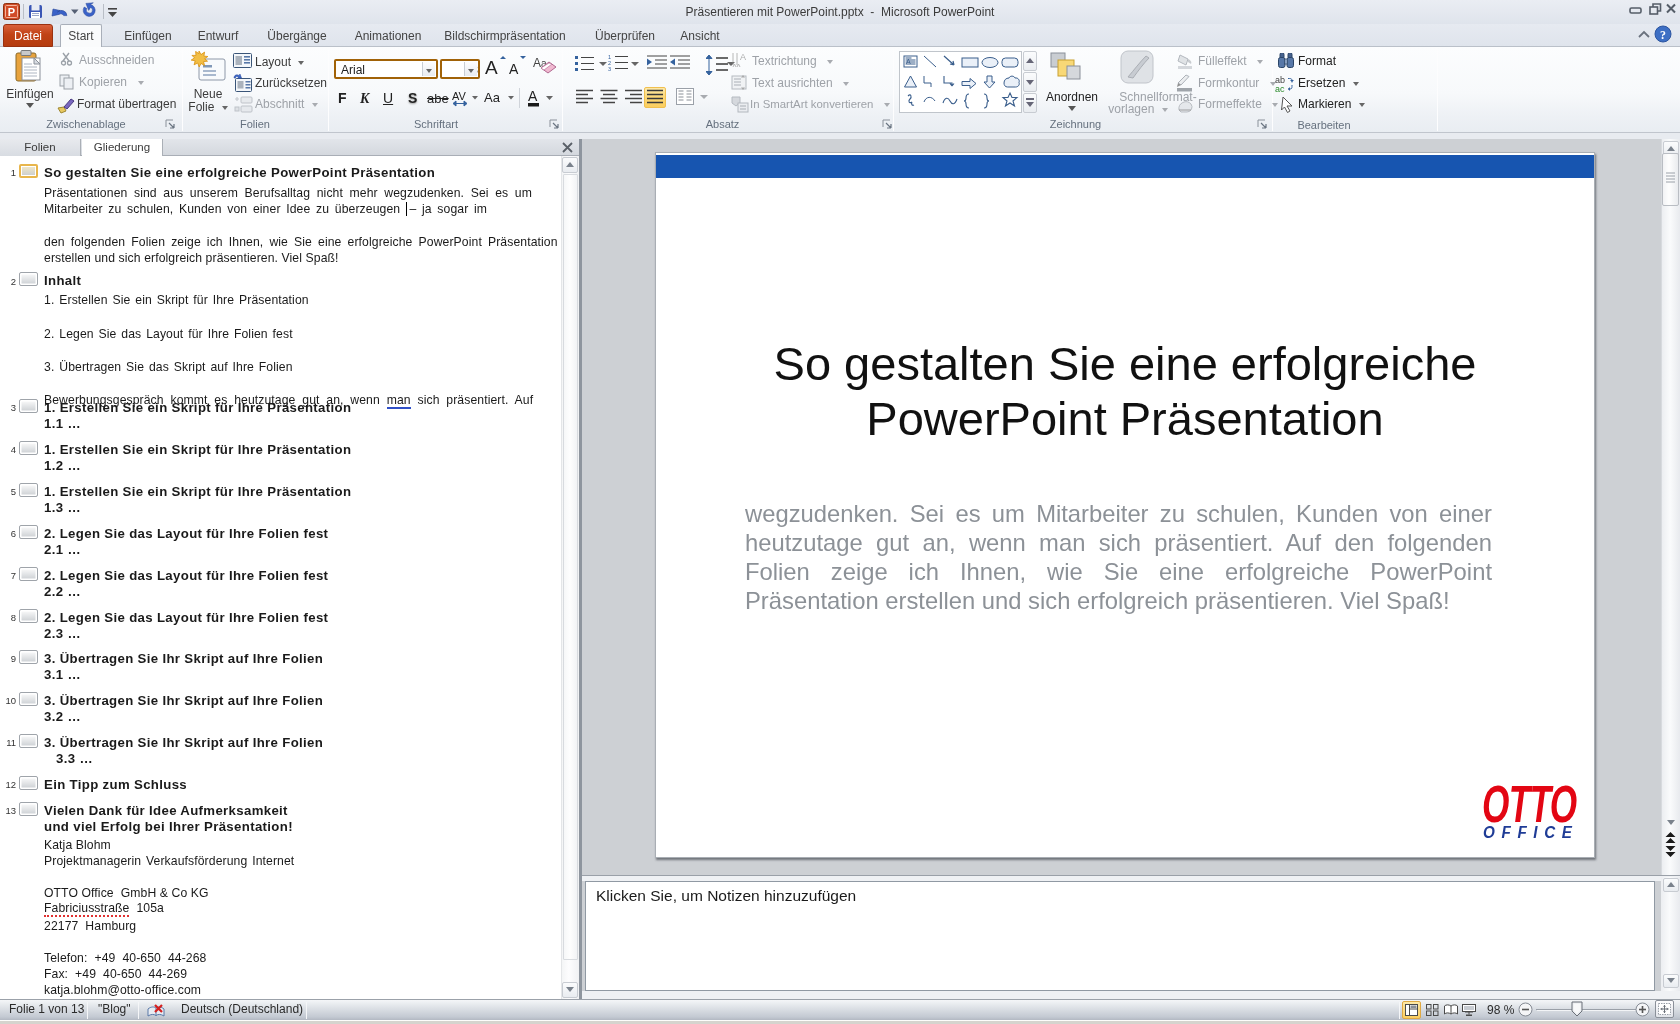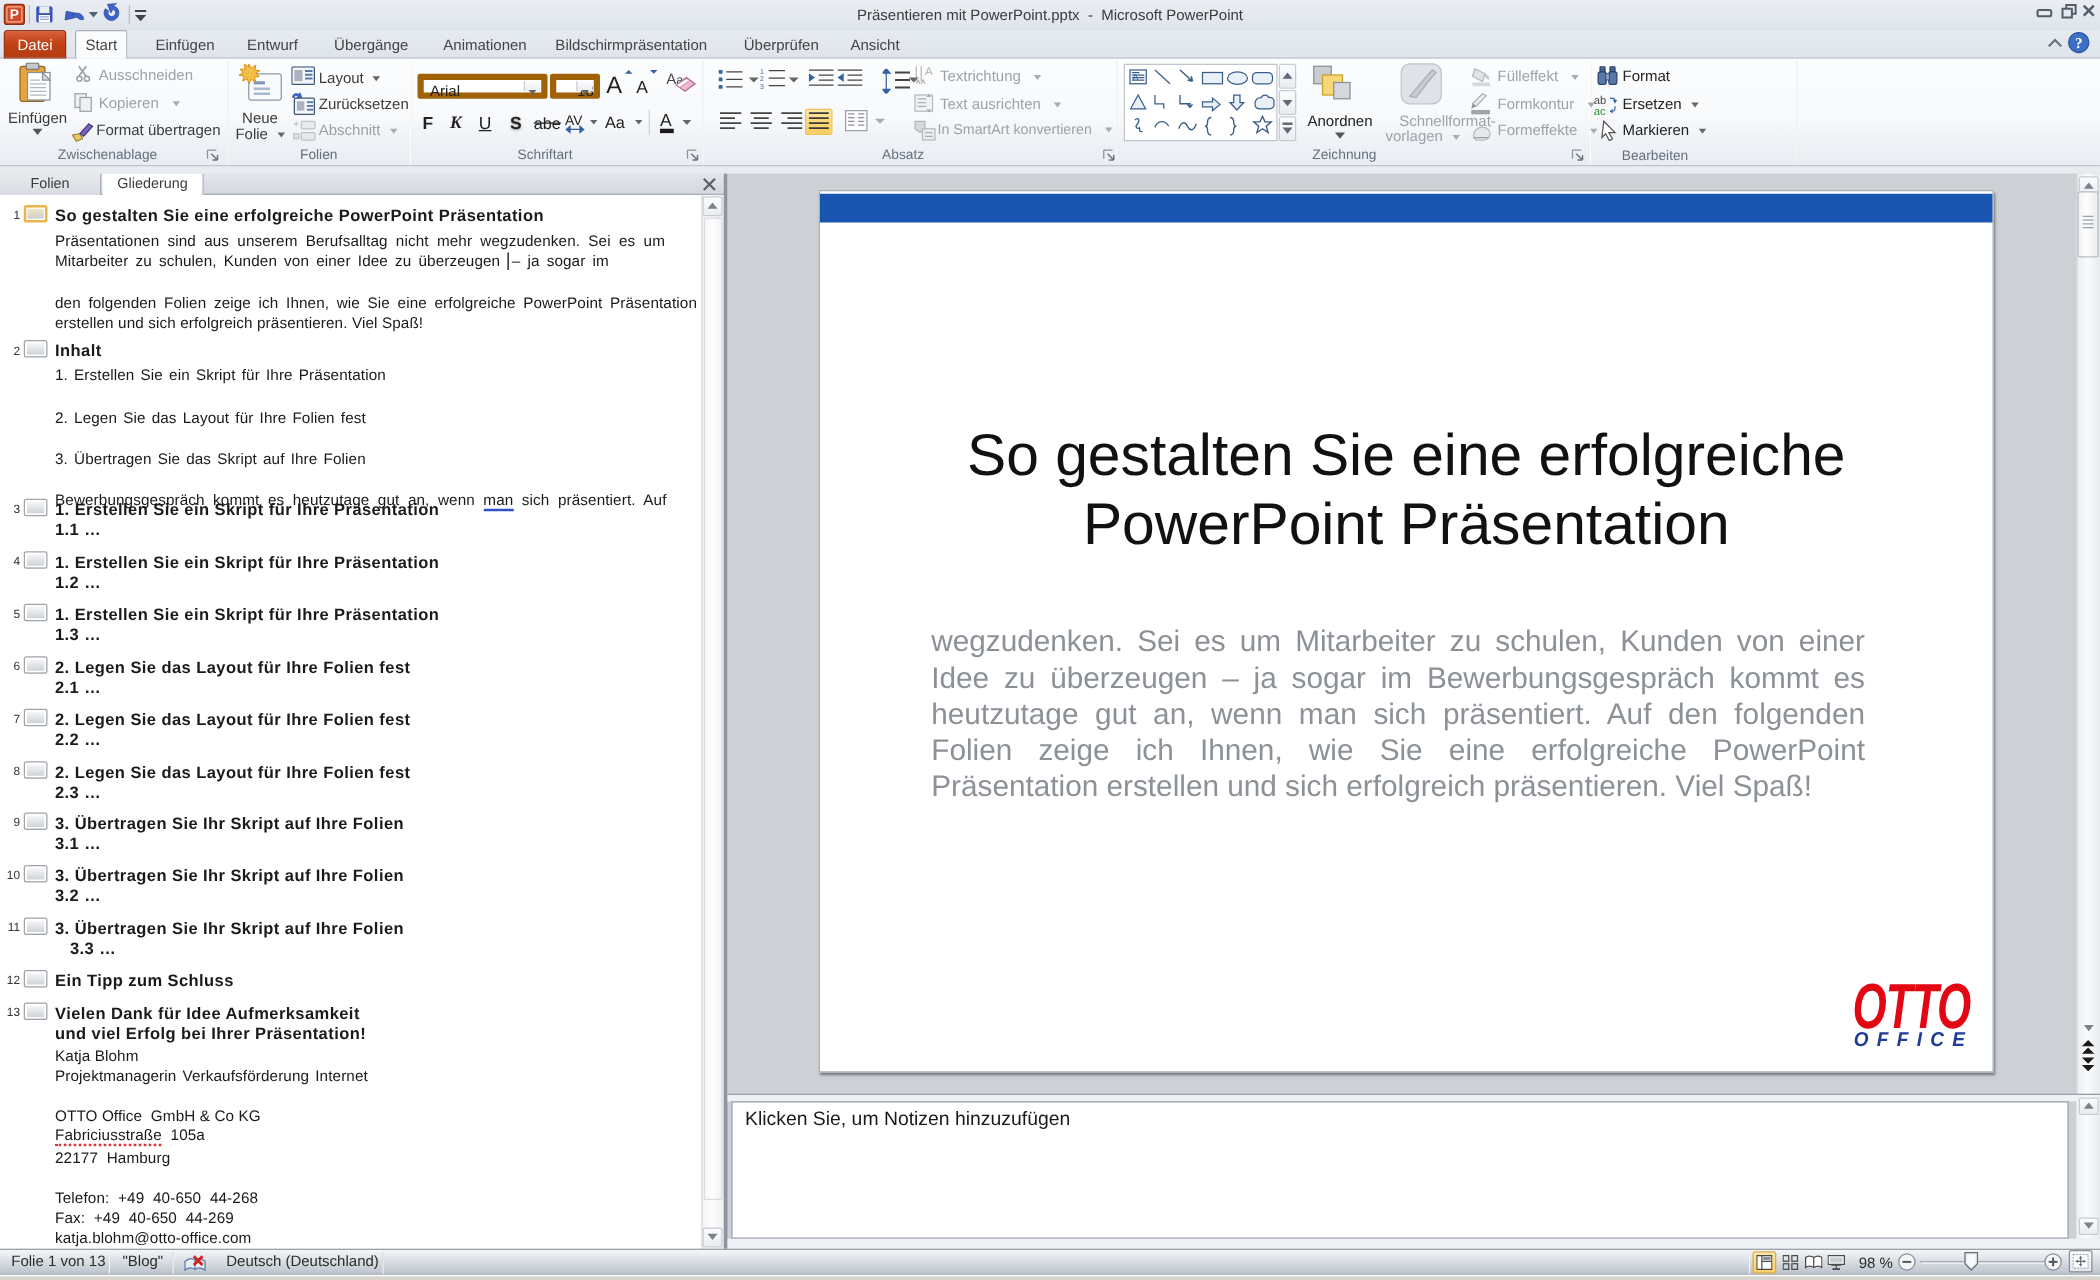--- a/index.html
+++ b/index.html
@@ -61,21 +61,21 @@
 #notesbelow { left:582px; top:991px; width:1098px; height:8px; background:#EFF1F4; }
 #nscroll { left:1661px; top:877px; width:19px; height:114px; background:linear-gradient(90deg,#ECEEF1,#FAFBFC 45%,#E8EAEE); }
 
 #statusbar { left:0; top:999px; width:1680px; height:21px; background:linear-gradient(#F4F6F8,#DDE1E6 40%,#C3C9D2 85%,#B2B8C2); border-top:1px solid #9BA1A9; font-size:12px; color:#333; }
 #statusbar .sep { position:absolute; top:2px; width:1px; height:17px; background:#AAAFB6; border-right:1px solid #F5F6F8; }
 .sbtext { position:absolute; top:3px; font-size:12px; color:#2b2b2b; white-space:nowrap; }
 #bottomstrip { left:0; top:1020px; width:1680px; height:4px; background:#D6D4CE; border-top:1px solid #FDFDFB; }
 
 .rrow { position:absolute; height:17px; line-height:17px; font-size:12px; color:#3b3b3b; white-space:nowrap; }
 .rgray { color:#9EA2A8 !important; }
-.combo { position:absolute; height:20px; background:#fff; border:5px solid #a16207; border-radius:2px; font-size:12px; color:#222; line-height:18px; padding-left:5px; }
+.combo { position:absolute; height:20px; background:#fff; border:2px solid #a16207; border-radius:2px; font-size:12px; color:#222; line-height:18px; padding-left:5px; }
 .combo .cb { position:absolute; right:1px; top:1px; bottom:1px; width:13px; background:linear-gradient(#FDFDFE,#E8EBEF); border-left:1px solid #C8CDD3; }
 .combo .cb:after { content:""; position:absolute; left:3px; top:7px; width:0; height:0; border-left:3.5px solid transparent; border-right:3.5px solid transparent; border-top:4px solid #666; }
 .vline { position:absolute; width:1px; background:#D0D4DA; }
 .icon { position:absolute; }
 .jbtn { position:absolute; width:22px; height:21px; border:1px solid #F0C050; border-radius:2px; background:linear-gradient(#FEE9A8,#FDD876 50%,#FBCE5F); }
 
 .sbtn { position:absolute; background:linear-gradient(#FBFCFD,#E9ECF0); border:1px solid #C8CCD2; border-radius:2px; }
 .tri-up { width:0;height:0;border-left:4px solid transparent;border-right:4px solid transparent;border-bottom:5px solid #7A828C; position:absolute; }
 .tri-dn { width:0;height:0;border-left:4px solid transparent;border-right:4px solid transparent;border-top:5px solid #7A828C; position:absolute; }
 .glab2 { position:absolute; font-size:11px; color:#65707E; text-align:center; line-height:12px; }
@@ -559,21 +559,20 @@
   <path d="M 3 2 l 9 9 M 12 2 l -9 9" stroke="#5A6068" stroke-width="1.8"></path>
 </svg>
 <div class="abs" id="lpanel-border"></div>
 
 <div class="abs" id="slidearea">
   <div id="slide">
     <div id="bluebar"></div>
     <div id="stitle">So gestalten Sie eine erfolgreiche<br>PowerPoint Präsentation</div>
     <div id="sbody">
       <div class="jl">wegzudenken. Sei es um Mitarbeiter zu schulen, Kunden von einer</div>
-      <div class="jl">Idee zu überzeugen – ja sogar im Bewerbungsgespräch kommt es</div>
       <div class="jl">heutzutage gut an, wenn man sich präsentiert. Auf den folgenden</div>
       <div class="jl">Folien zeige ich Ihnen, wie Sie eine erfolgreiche PowerPoint</div>
       <div class="last">Präsentation erstellen und sich erfolgreich präsentieren. Viel Spaß!</div>
     </div>
     <div id="otto">
       <div style="position:absolute;left:0;top:-6px;font-size:51px;font-weight:bold;font-style:italic;color:#E30613;transform:scaleX(0.69);transform-origin:left top;letter-spacing:-1px;line-height:51px;">OTTO</div>
       <div style="position:absolute;left:1px;top:39px;font-size:16px;font-weight:bold;font-style:italic;color:#1F3C96;letter-spacing:7px;transform:scaleX(0.95);transform-origin:left top;">OFFICE</div>
     </div>
   </div>
 </div>

